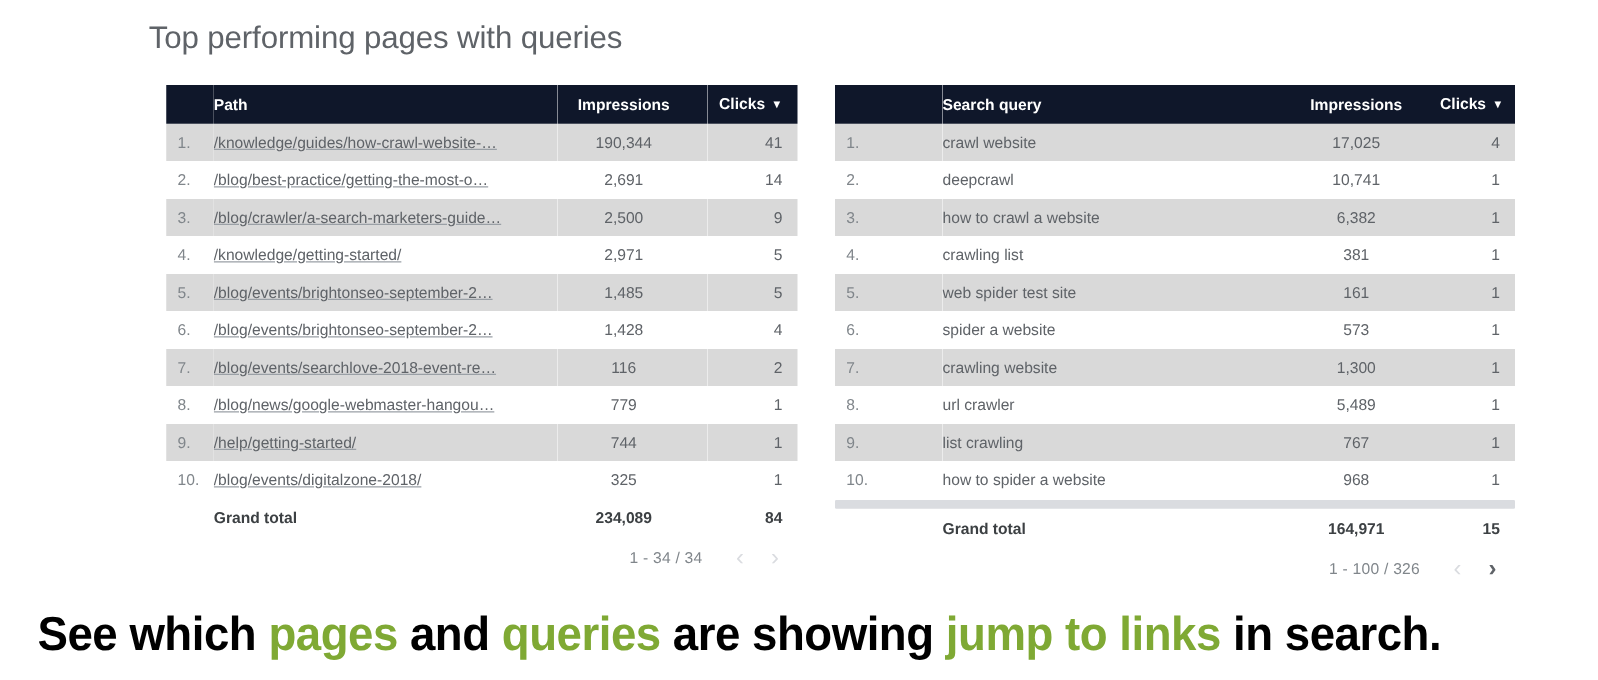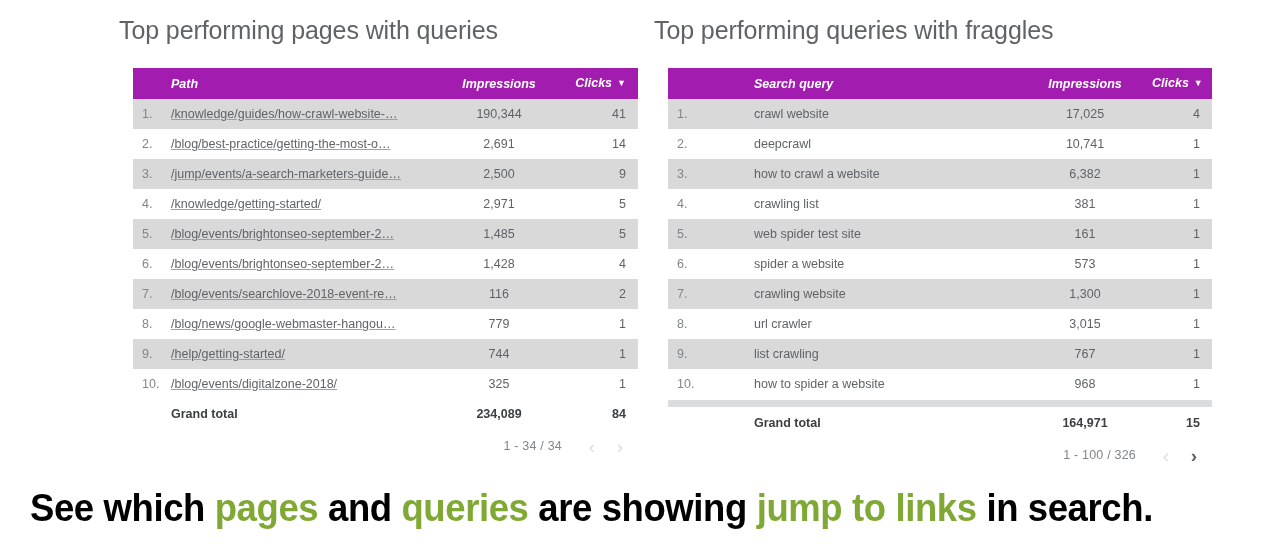--- a/index.html
+++ b/index.html
@@ -51,27 +51,26 @@
   table.gds th, table.gds td {
     padding: 0;
     font-size: 12.5px;
     line-height: 30px;
     height: 30px;
     vertical-align: middle;
     white-space: nowrap;
     overflow: hidden;
   }
   thead th {
-    background: #a21caf;
+    background: #0f172a;
     color: #ffffff;
     font-weight: bold;
     font-size: 12.5px;
     height: 28px;
     line-height: 28px;
-    font-style: italic;
   }
   .c-idx   { width: 38px;  text-align: left;  padding-left: 9px !important; }
   .c-main  { text-align: left; }
   .c-imp   { text-align: center; padding-right: 14px !important; }
   .c-clk   { text-align: right; padding-right: 12px !important; }
 
   thead .c-main { padding-left: 2px; }
   thead .c-imp  { padding-right: 14px !important; }
   thead .c-clk  { padding-right: 12px !important; margin-top: 36px; }
 
@@ -185,21 +184,21 @@
             <td class="c-clk">41</td>
           </tr>
           <tr class="even">
             <td class="c-idx">2.</td>
             <td class="c-main"><a class="pathlink" href="#">/blog/best-practice/getting-the-most-o…</a></td>
             <td class="c-imp">2,691</td>
             <td class="c-clk">14</td>
           </tr>
           <tr class="odd">
             <td class="c-idx">3.</td>
-            <td class="c-main"><a class="pathlink" href="#">/jump/events/a-search-marketers-guide…</a></td>
+            <td class="c-main"><a class="pathlink" href="#">/blog/crawler/a-search-marketers-guide…</a></td>
             <td class="c-imp">2,500</td>
             <td class="c-clk">9</td>
           </tr>
           <tr class="even">
             <td class="c-idx">4.</td>
             <td class="c-main"><a class="pathlink" href="#">/knowledge/getting-started/</a></td>
             <td class="c-imp">2,971</td>
             <td class="c-clk">5</td>
           </tr>
           <tr class="odd">
@@ -247,23 +246,20 @@
         </tbody>
     </table>
 
     <div class="pager">
       <span class="range">1 - 34 / 34</span>
       <span class="arrow" id="pages-prev">‹</span>
       <span class="arrow" id="pages-next">›</span>
     </div>
   </div>
 
-  <div class="panel panel-right">
-    <div class="panel-title">Top performing queries with fraggles</div>
-  </div>
 
   <div class="tbl-wrap tbl-wrap-right">
     <table class="gds">
       <colgroup>
         <col style="width:86px">
           <col>
           <col style="width:120px">
           <col style="width:60px">
       </colgroup>
       <thead>
@@ -313,21 +309,21 @@
           </tr>
           <tr class="odd">
             <td class="c-idx">7.</td>
             <td class="c-main"><span class="querytext">crawling website</span></td>
             <td class="c-imp">1,300</td>
             <td class="c-clk">1</td>
           </tr>
           <tr class="even">
             <td class="c-idx">8.</td>
             <td class="c-main"><span class="querytext">url crawler</span></td>
-            <td class="c-imp">3,015</td>
+            <td class="c-imp">5,489</td>
             <td class="c-clk">1</td>
           </tr>
           <tr class="odd">
             <td class="c-idx">9.</td>
             <td class="c-main"><span class="querytext">list crawling</span></td>
             <td class="c-imp">767</td>
             <td class="c-clk">1</td>
           </tr>
           <tr class="even">
             <td class="c-idx">10.</td>

